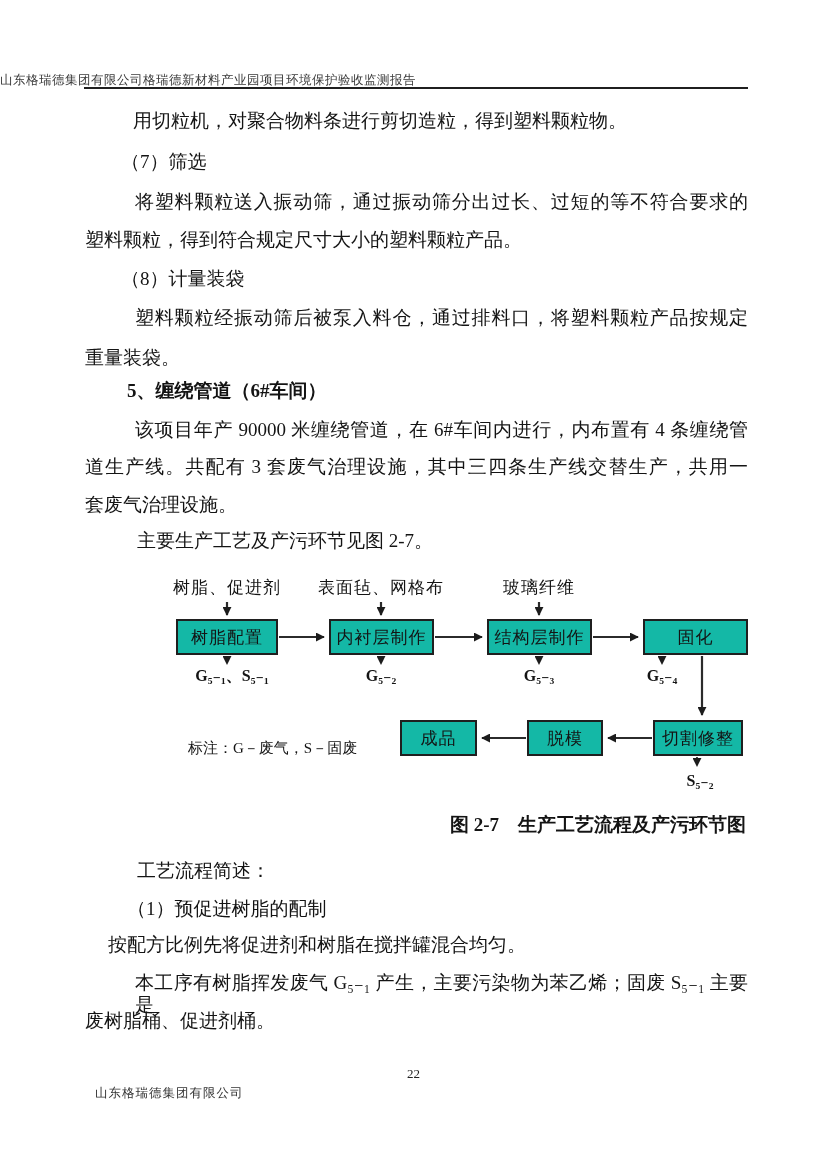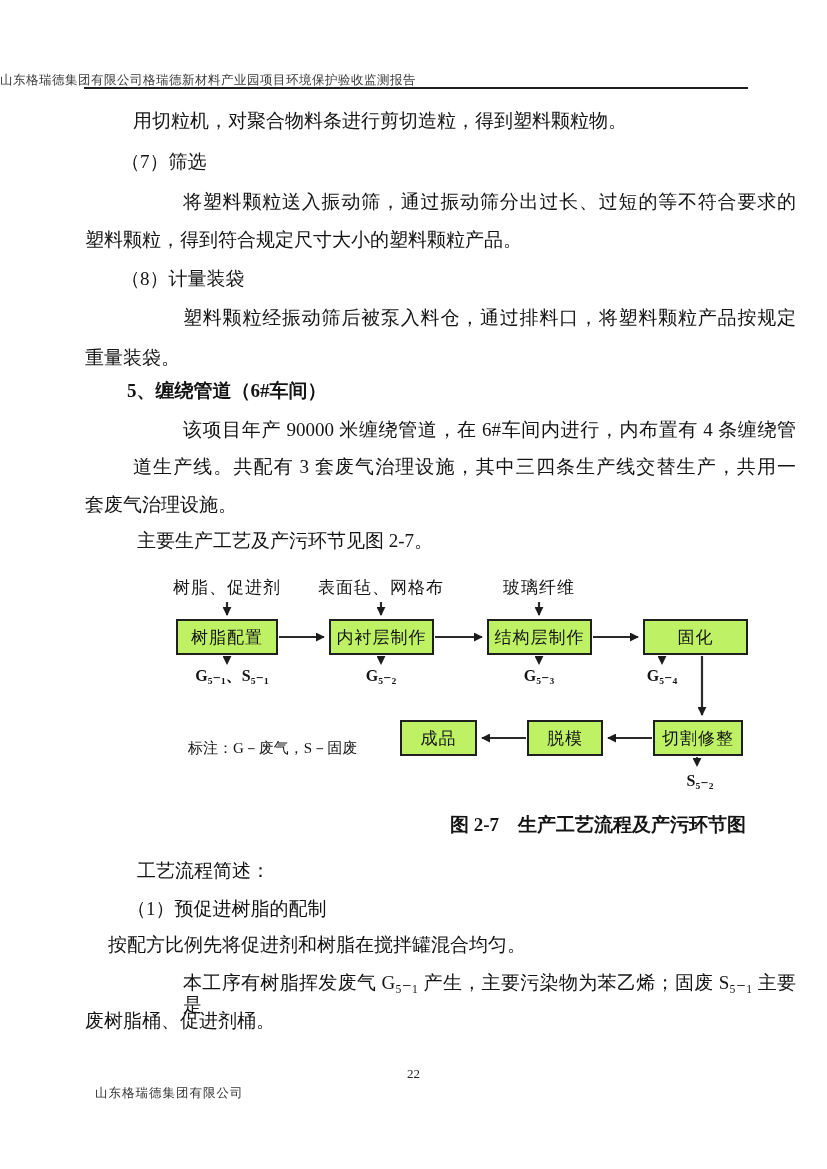--- a/index.html
+++ b/index.html
@@ -11,31 +11,31 @@
   .abs{position:absolute;}
   
   .hdr{top:72px;left:0;width:827px;text-align:left;font-size:12.5px;
        letter-spacing:.5px;color:#3a3a3a;}
   .hdr-rule{top:87px;left:84px;width:664px;height:2px;background:#1f1f1f;}
   .pagenum{top:1066px;left:0;width:827px;text-align:center;font-size:13px;color:#222;}
   .ftr{top:1085px;left:95px;font-size:12.5px;color:#333;letter-spacing:1px;}
   
   .ln{position:absolute;left:85px;width:663px;box-sizing:border-box;
       font-size:19px;line-height:22px;white-space:nowrap;}
-  .fill{white-space:normal;text-align:justify;text-align-last:justify;margin-left:48px;}
+  .fill{white-space:normal;text-align:justify;text-align-last:justify;}
   .bold{font-weight:bold;}
   .caption{top:812px;left:0;width:746px;text-align:right;font-weight:bold;
            font-size:19px;}
   
   .figure{top:563px;left:0;width:807px;height:250px;}
   .flow-svg{position:absolute;left:0;top:0;}
   .flab{position:absolute;top:13px;width:180px;text-align:center;
         font-size:17px;letter-spacing:1px;}
   .fbox{position:absolute;top:56px;height:36px;box-sizing:border-box;
-        border:2px solid #1f1f1f;background:#bef264;display:flex;
+        border:2px solid #1f1f1f;background:#14b8a6;display:flex;
         align-items:center;justify-content:center;font-size:17px;
         letter-spacing:1px;}
   .row2{top:157px;}
   .gl{position:absolute;top:103px;width:160px;text-align:center;
       font-size:16px;font-weight:bold;}
   .s52{top:208px;}
   .legend{position:absolute;left:188px;top:176px;font-size:15px;}
 </style>
 </head>
 <body>

